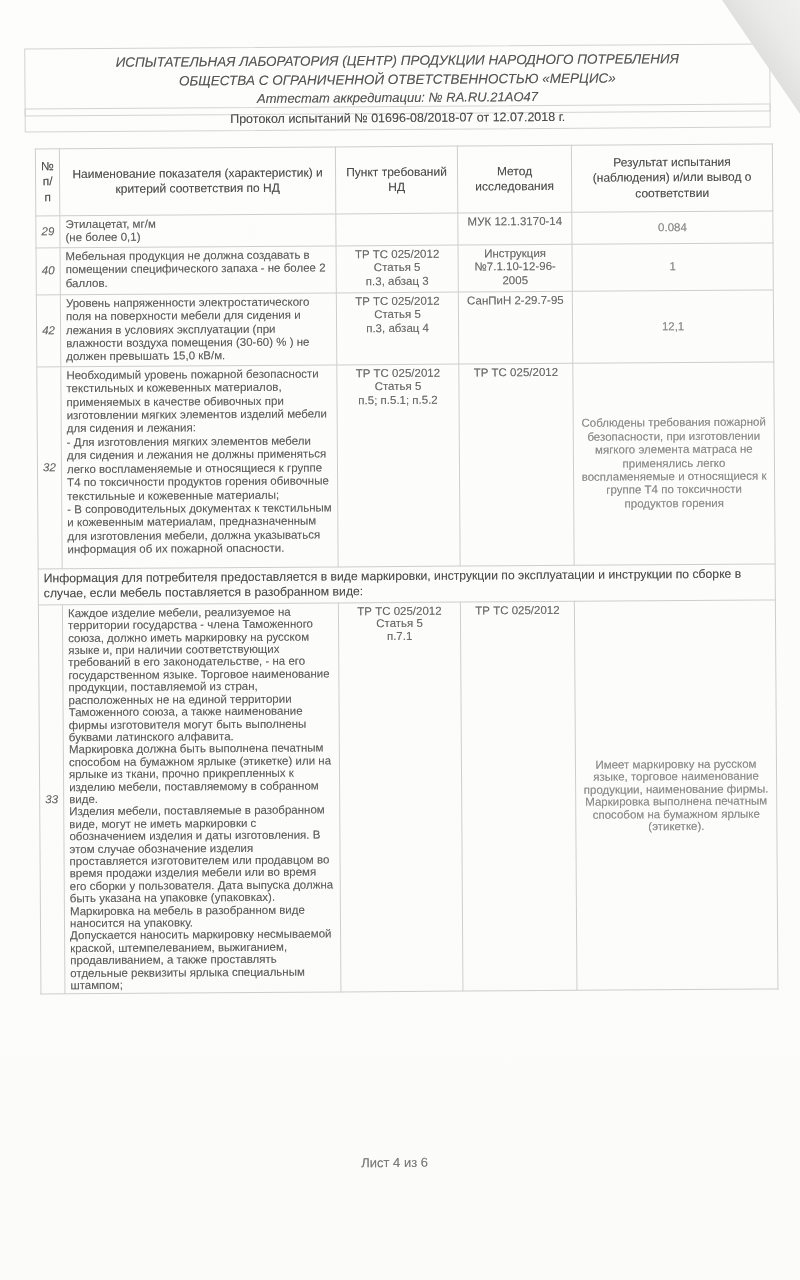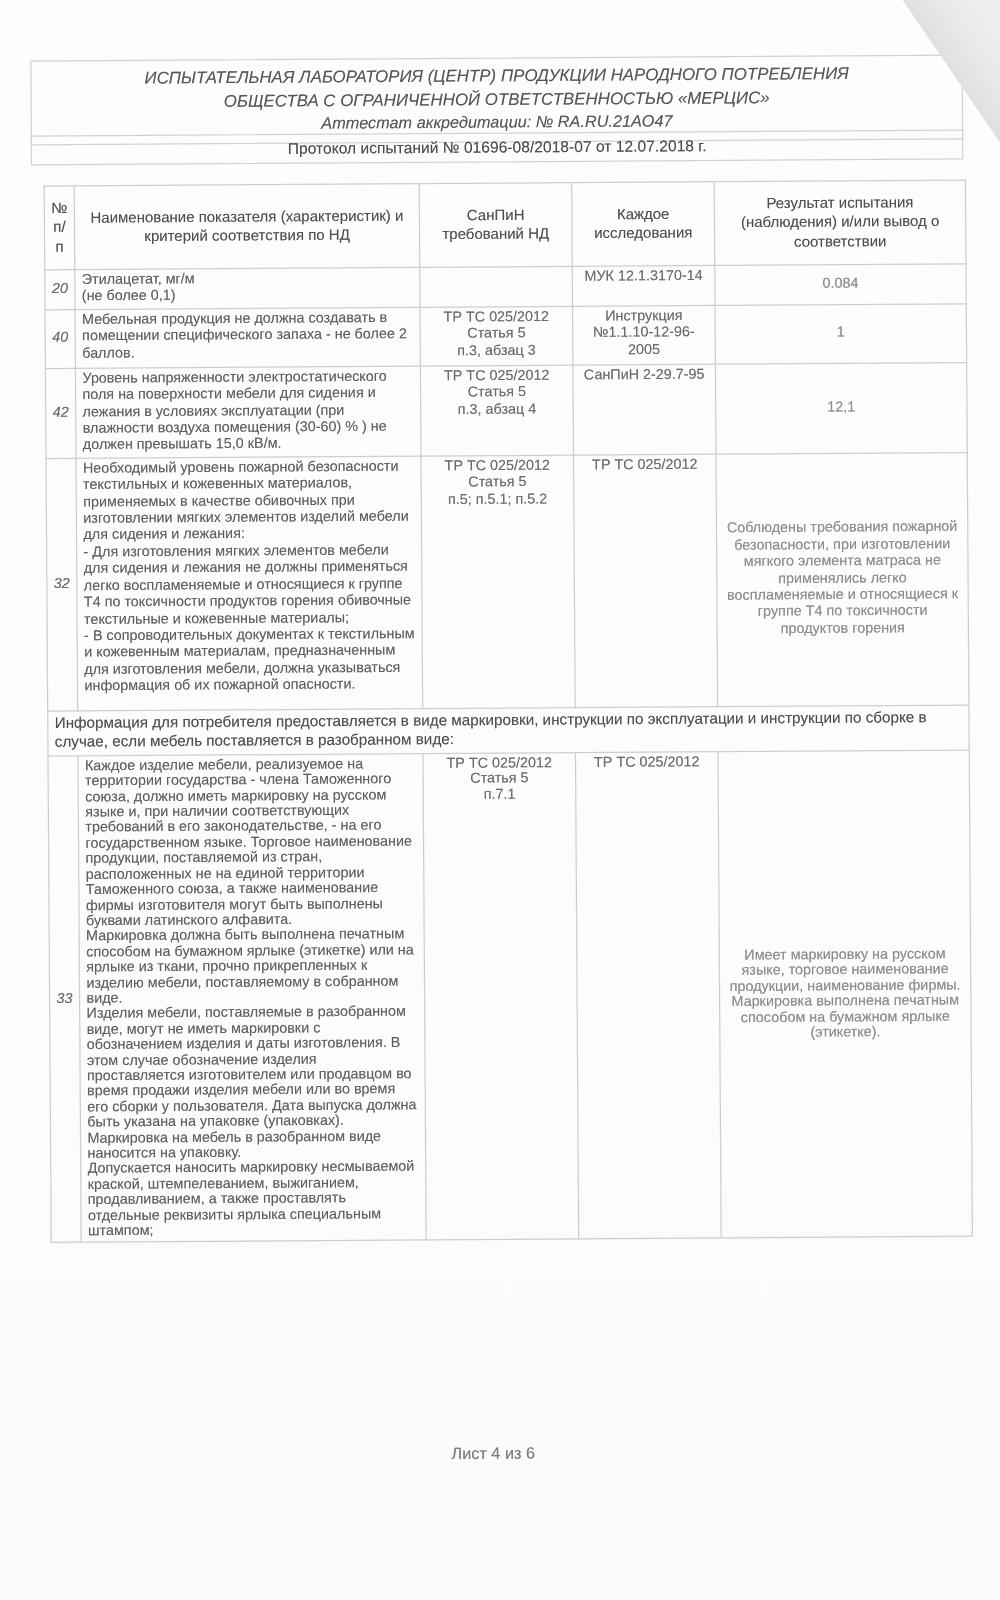--- a/index.html
+++ b/index.html
@@ -94,42 +94,42 @@
         <col style="width:24px">
         <col style="width:276px">
         <col style="width:122px">
         <col style="width:114px">
         <col style="width:201px">
       </colgroup>
       <thead>
         <tr>
             <th>№ п/п</th>
             <th>Наименование показателя (характеристик) и критерий соответствия по НД</th>
-            <th>СанПиН требований НД</th>
-            <th>Каждое исследования</th>
+            <th>Пункт требований НД</th>
+            <th>Метод исследования</th>
             <th>Результат испытания (наблюдения) и/или вывод о соответствии</th>
           </tr>
       </thead>
       <tbody>
           <tr class="row-0">
-            <td class="cell-num">20</td>
+            <td class="cell-num">29</td>
             <td class="cell-name">Этилацетат, мг/м
 (не более 0,1)</td>
             <td class="cell-norm"></td>
             <td class="cell-method">МУК 12.1.3170-14</td>
             <td class="cell-result">0.084</td>
           </tr>
           <tr class="row-1">
             <td class="cell-num">40</td>
             <td class="cell-name">Мебельная продукция не должна создавать в помещении специфического запаха - не более 2 баллов.</td>
             <td class="cell-norm">ТР ТС 025/2012
 Статья 5
 п.3, абзац 3</td>
             <td class="cell-method">Инструкция
-№1.1.10-12-96-
+№7.1.10-12-96-
 2005</td>
             <td class="cell-result">1</td>
           </tr>
           <tr class="row-2">
             <td class="cell-num">42</td>
             <td class="cell-name">Уровень напряженности электростатического поля на поверхности мебели для сидения и лежания в условиях эксплуатации (при влажности воздуха помещения (30-60) % ) не должен превышать 15,0 кВ/м.</td>
             <td class="cell-norm">ТР ТС 025/2012
 Статья 5
 п.3, абзац 4</td>
             <td class="cell-method">СанПиН 2-29.7-95</td>

